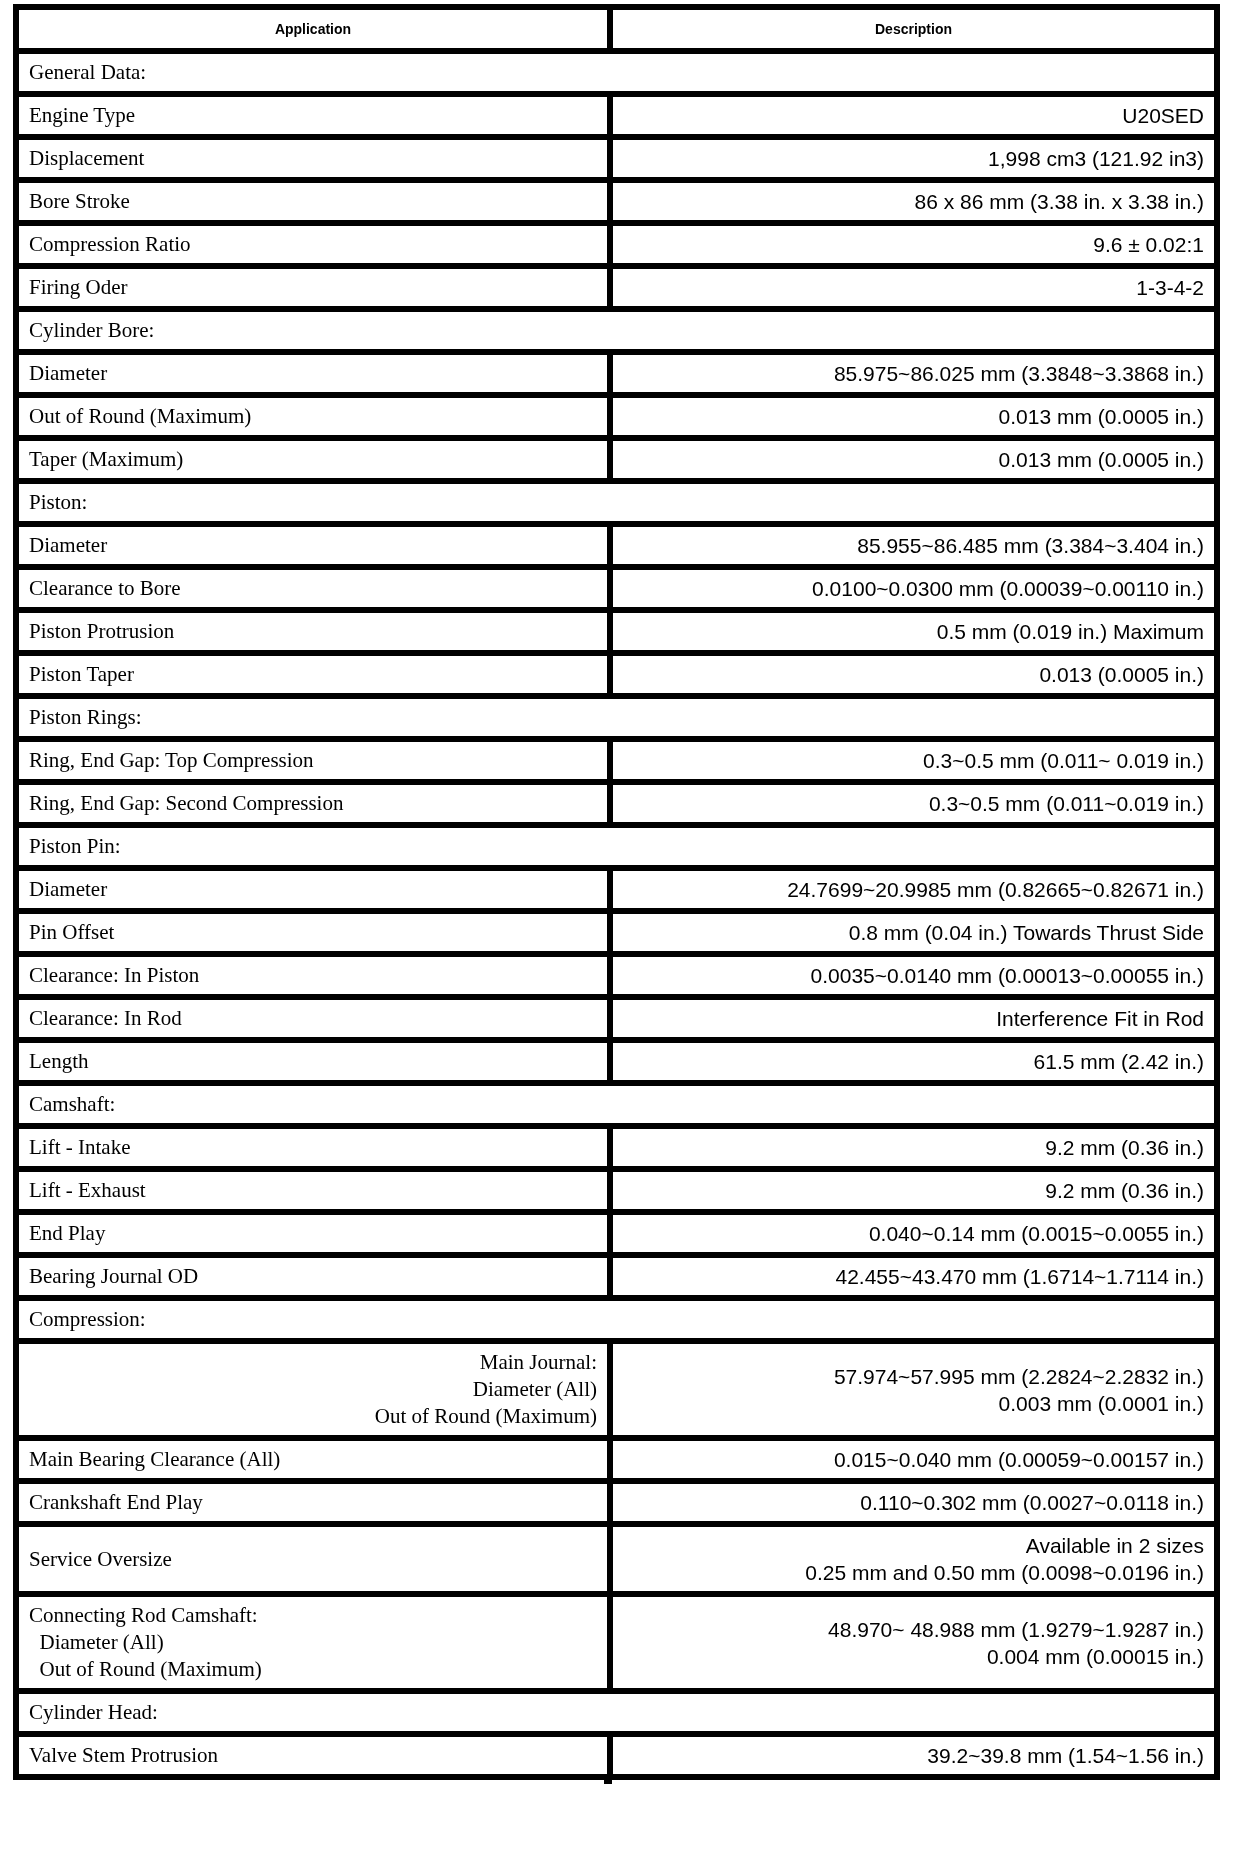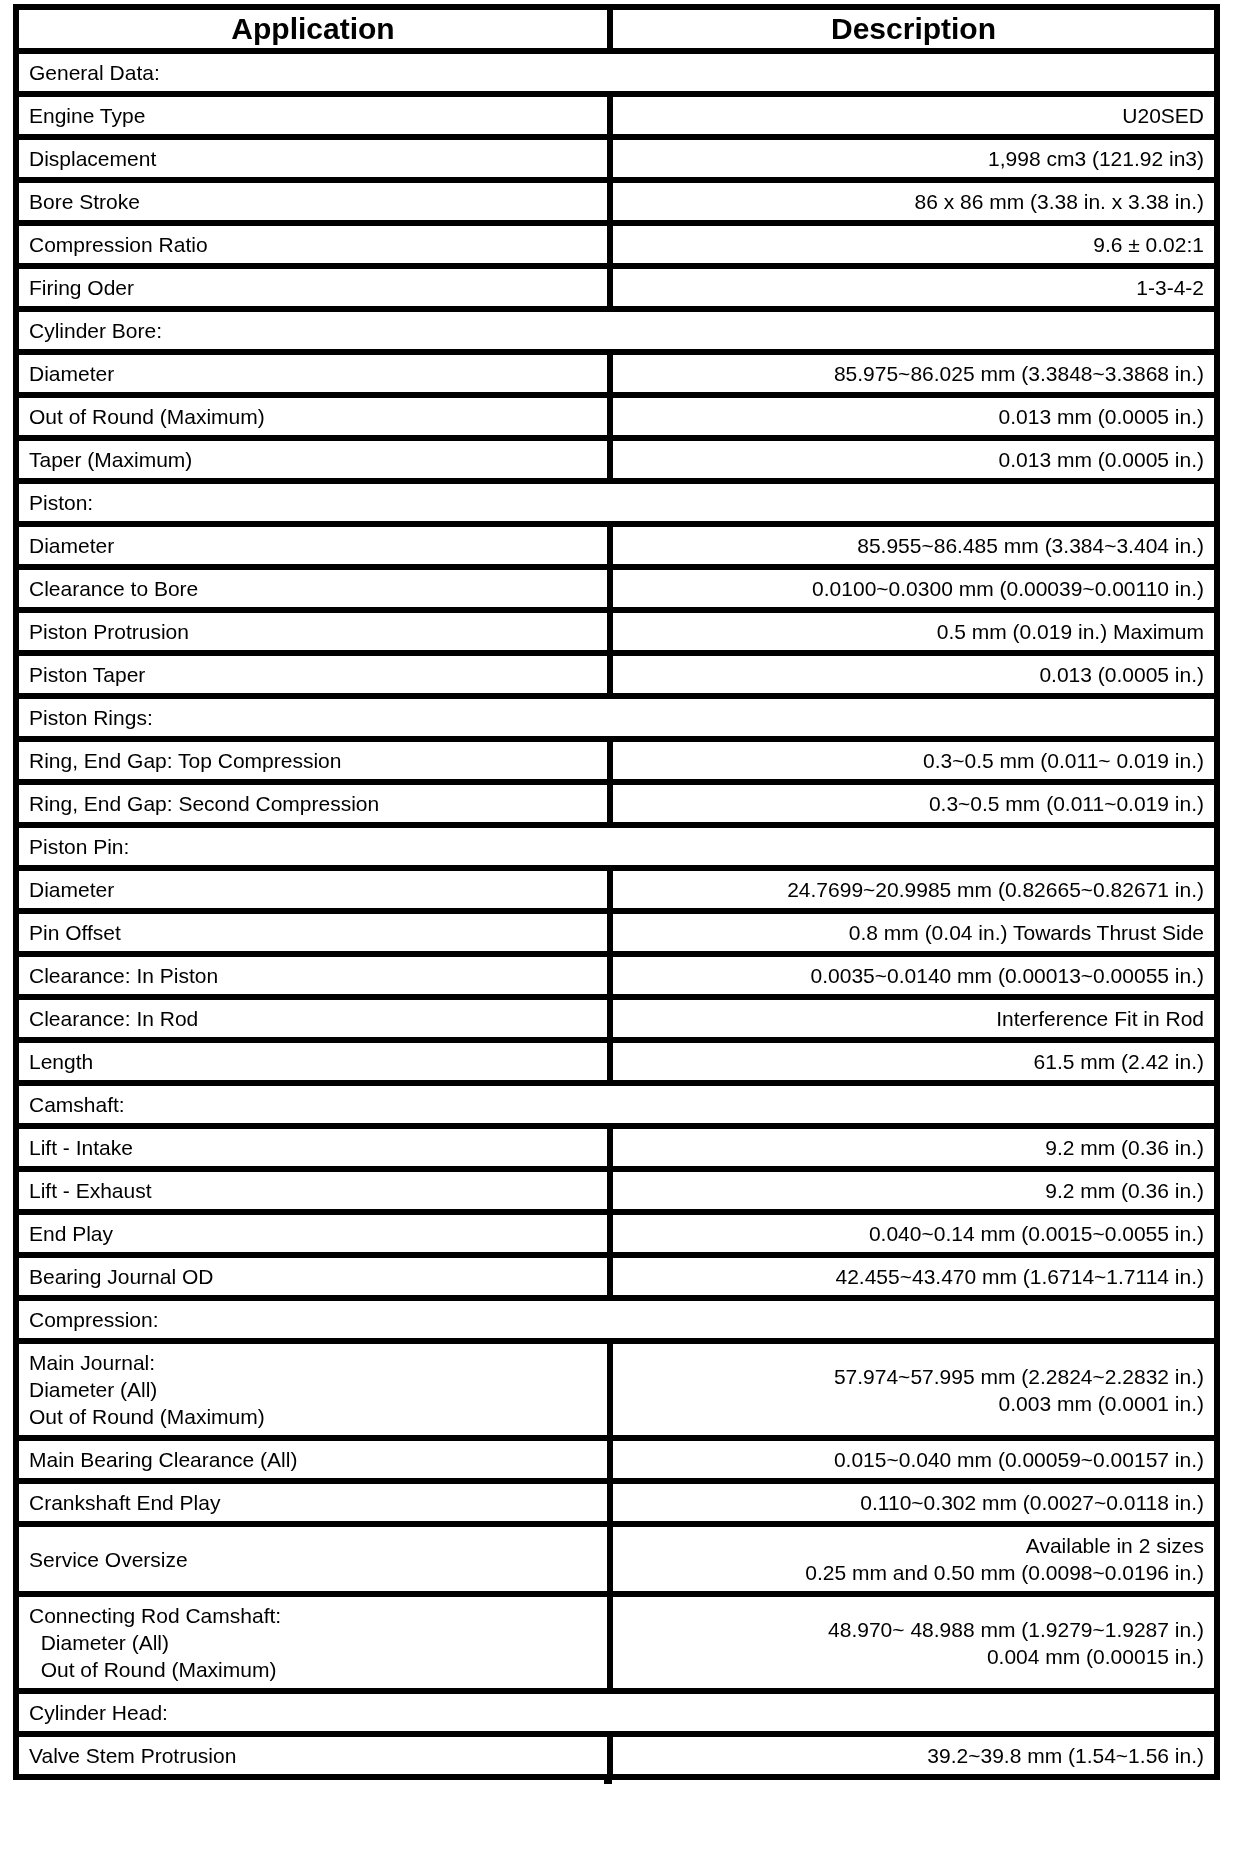--- a/index.html
+++ b/index.html
@@ -26,37 +26,38 @@
     width: 1201px;
     background: #ffffff;
   }
   table.spec th,
   table.spec td {
     border: 6px solid #000000;
     vertical-align: middle;
     overflow: hidden;
   }
   table.spec th {
-    font-size: 30px;
+    font-size: 14px;
     font-weight: bold;
     text-align: center;
     padding: 6px 8px;
     line-height: 26px;
   }
   td.cell {
     font-size: 21px;
     line-height: 27px;
     padding: 5px 10px;
   }
   td.app {
     text-align: left;
     white-space: pre-wrap;
+    font-family: Liberation Serif, serif;
   }
   td.app.center {
-    text-align: left;
+    text-align: right;
   }
   td.desc {
     text-align: right;
   }
   td.section {
     text-align: left;
   }
   .table-edge-stub {
     position: absolute;
     left: 591px;

